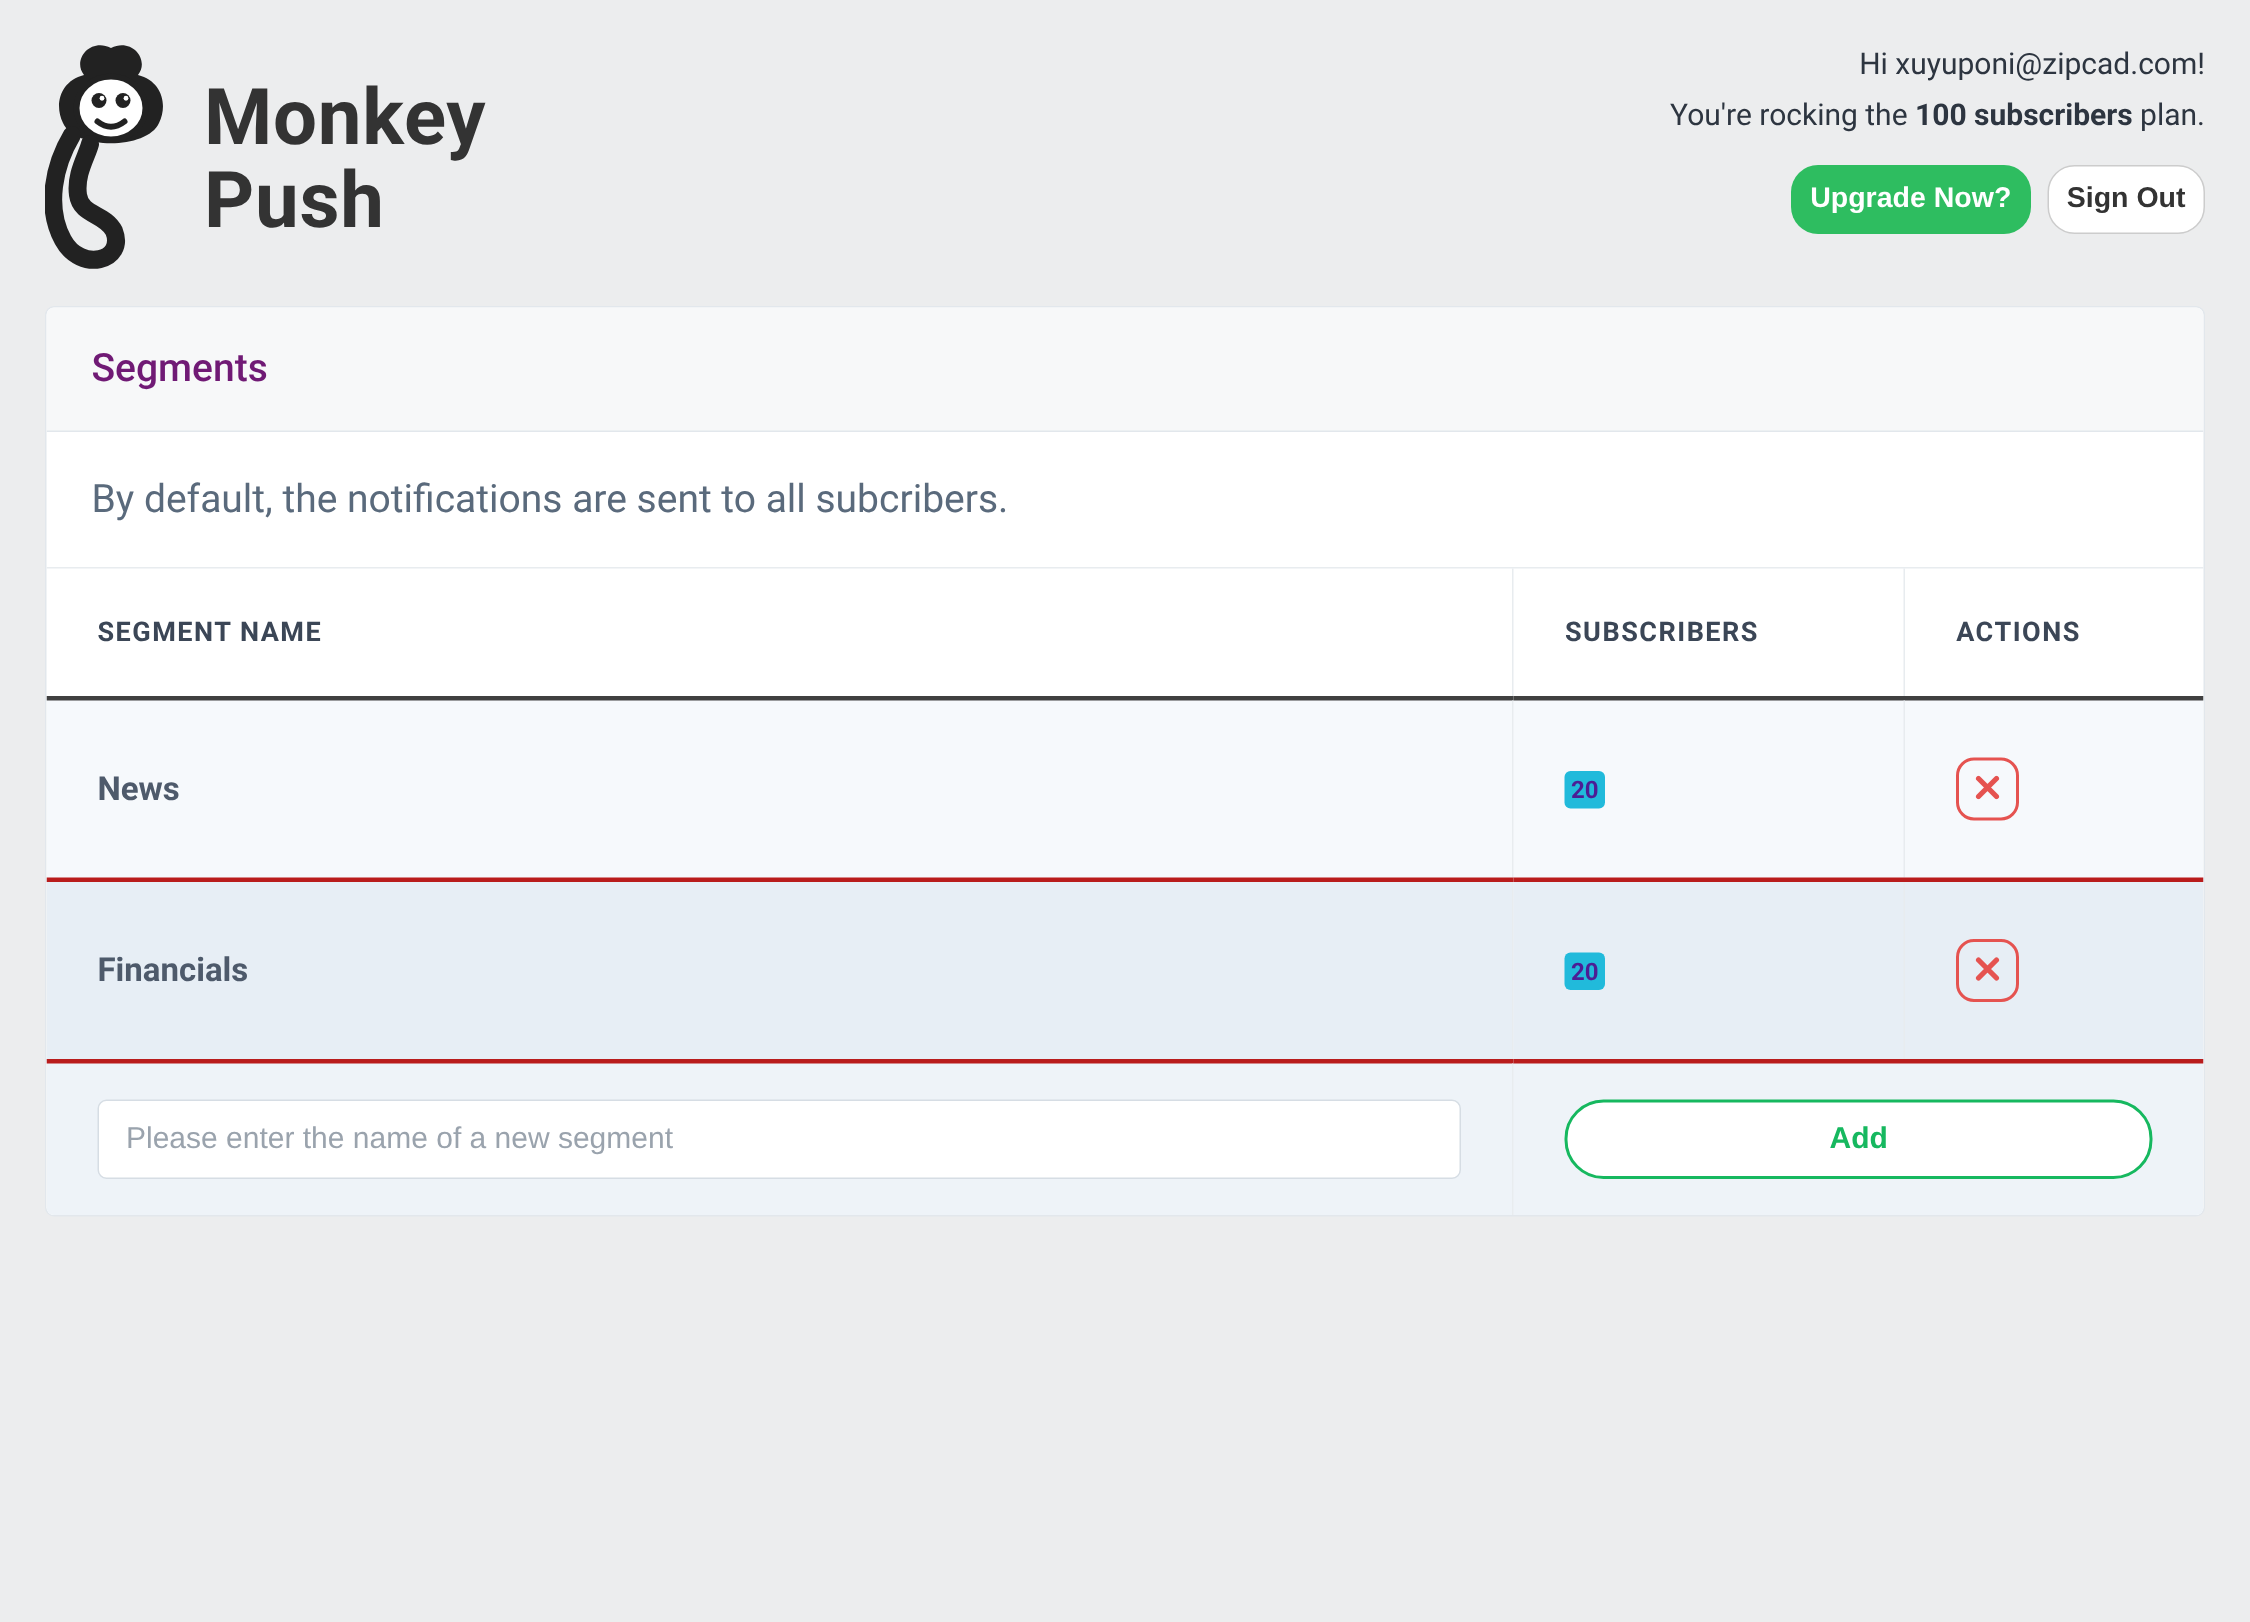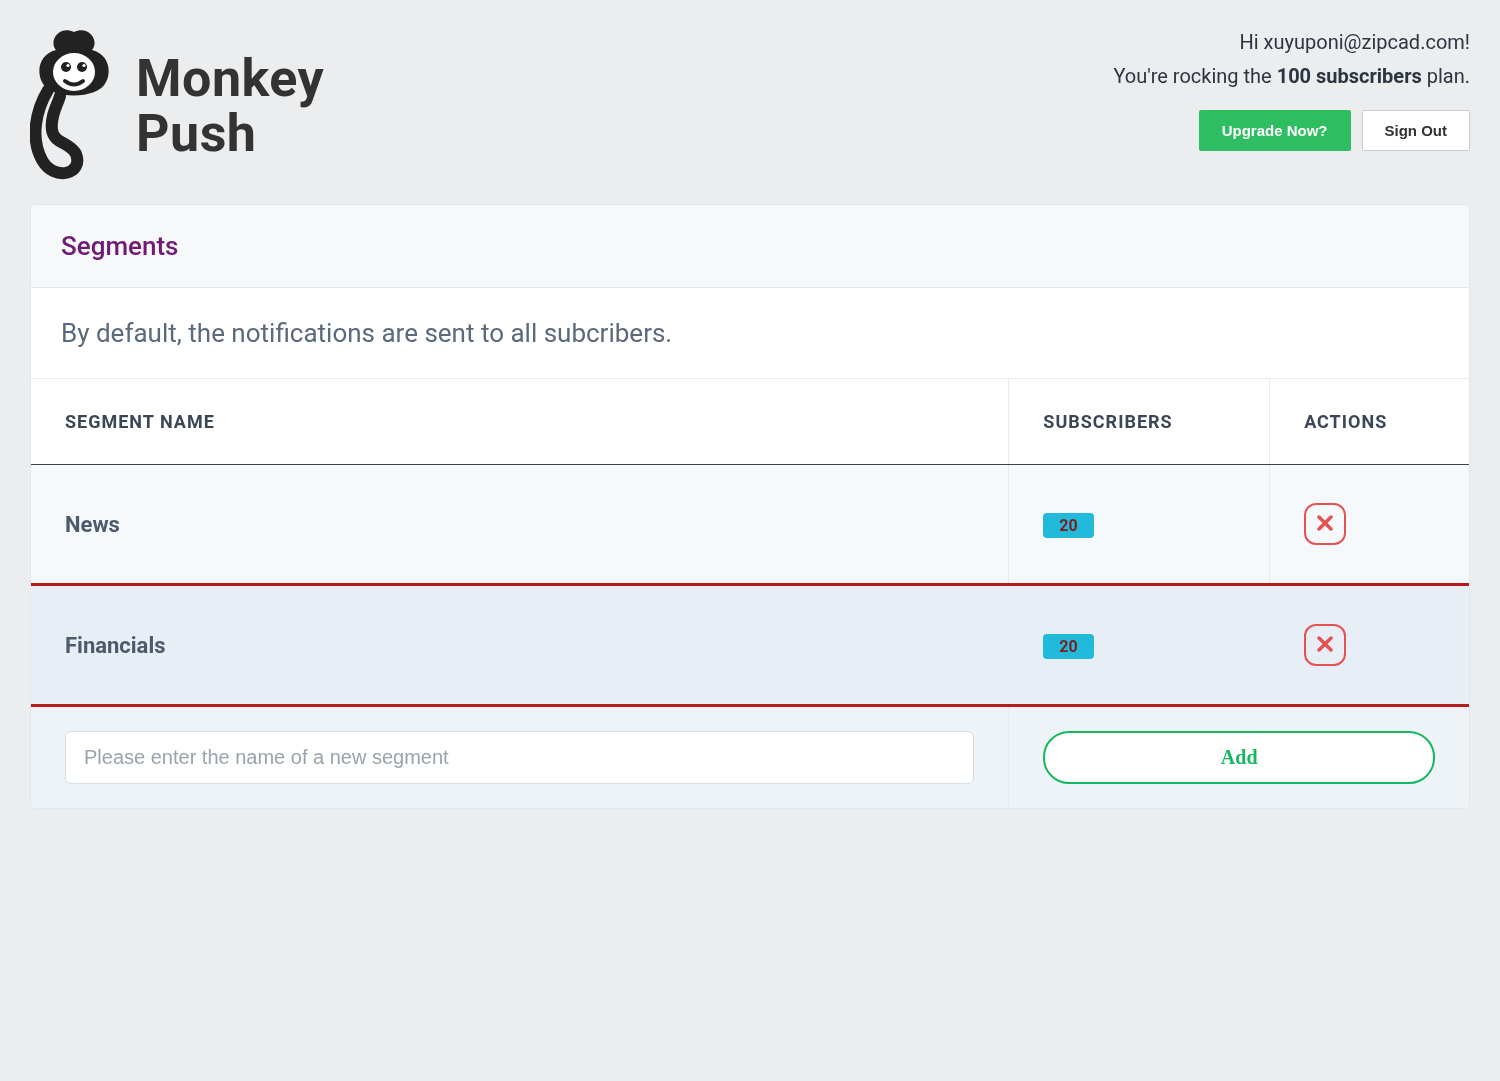--- a/index.html
+++ b/index.html
@@ -22,23 +22,23 @@
       gap: 18px;
       max-width: 340px;
     }
     .logo-text { line-height: 1.05; font-weight: 700; color: #333; }
     .logo-text div { font-size: 52px; letter-spacing: 0.5px; }
     .account-area { text-align: right; font-size: 20px; color: #2d3540; }
     .account-area .greet { margin-bottom: 10px; }
     .account-area .plan { margin-bottom: 22px; }
     .btn {
       display: inline-block;
-      font-size: 15px;
-      padding: 11px 22px;
-      border-radius: 2px;
+      font-size: 19px;
+      padding: 11px 12px;
+      border-radius: 18px;
       border: 1px solid transparent;
       cursor: pointer;
       font-weight: 600;
     }
     .btn-upgrade { background: #2ebd60; color: #fff; margin-right: 6px; }
     .btn-signout { background: #fff; color: #333; border: 1px solid #ccc; }
     .panel {
       margin: 0 30px 30px 30px;
       border: 1px solid #e2e7ec;
       border-radius: 6px;
@@ -60,41 +60,41 @@
       border-bottom: 1px solid #e8ecef;
     }
     table { width: 100%; border-collapse: collapse; }
     thead th {
       text-align: left;
       font-size: 18px;
       letter-spacing: 1px;
       color: #3b4656;
       font-weight: 700;
       padding: 32px 34px;
-      border-bottom: 1px solid #404040;
+      border-bottom: 3px solid #404040;
     }
     thead th:nth-child(1) { width: 68%; }
     thead th:nth-child(2), thead th:nth-child(3) { border-left: 1px solid #e8ecef; }
     tbody td {
       padding: 38px 34px;
       border-bottom: 3px solid #b91c1c;
       font-size: 22px;
       font-weight: 700;
       color: #4e5a6b;
     }
     tbody tr:nth-child(odd) { background: #f6f9fc; }
     tbody tr:nth-child(even) { background: #e7eef5; }
     tbody td:nth-child(2), tbody td:nth-child(3) { border-left: 1px solid #e8ecef; }
     .badge {
       display: inline-block;
       background: #21badb;
-      color: #7f1d1d;
+      color: #4c1d95;
       font-size: 16px;
       font-weight: 700;
-      padding: 3px 16px;
+      padding: 3px 4px;
       border-radius: 4px;
     }
     .delete-btn {
       width: 42px;
       height: 42px;
       border: 2.5px solid #e55350;
       border-radius: 12px;
       background: transparent;
       display: inline-flex;
       align-items: center;
@@ -120,21 +120,20 @@
     .add-btn {
       width: 100%;
       font-size: 20px;
       font-weight: 700;
       padding: 13px 0;
       color: #16b85f;
       background: #fff;
       border: 2px solid #16b85f;
       border-radius: 26px;
       cursor: pointer;
-      font-family: Liberation Serif, serif;
     }
   </style>
 </head>
 <body>
 
 <div class="header">
   <div class="logo-block">
     <span>
       <svg width="88" height="150" viewBox="0 0 88 150">
         <path d="M44 2 C30 -5 18 10 26 20 C10 24 6 40 12 52 C20 70 68 70 76 52 C82 40 78 24 62 20 C70 10 58 -5 44 2 Z" fill="#222"></path>

